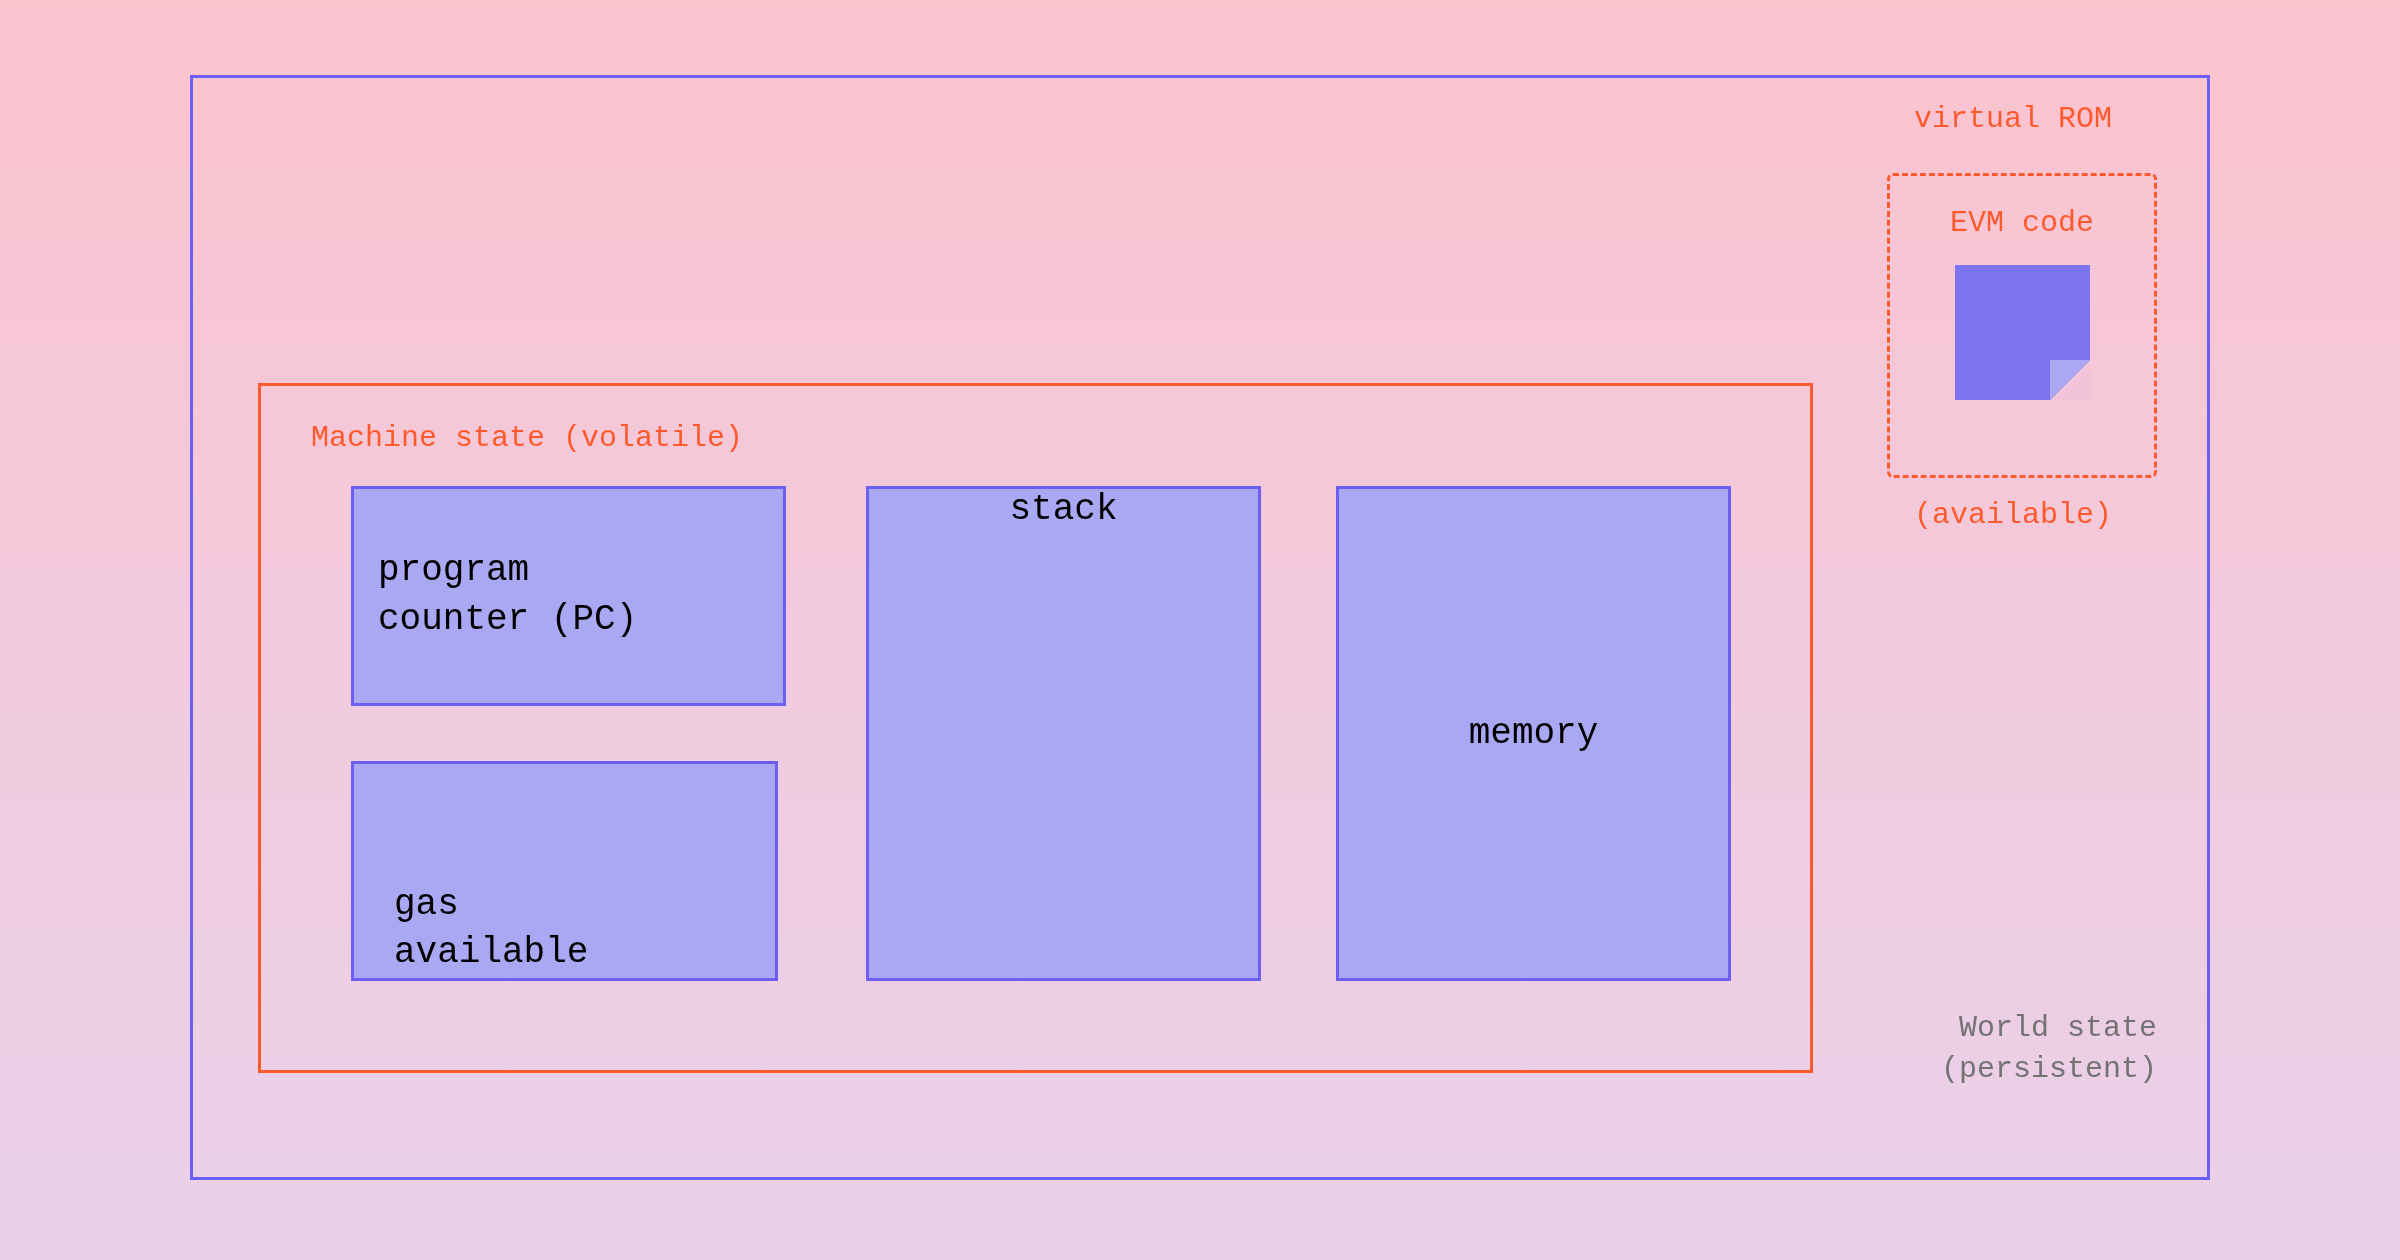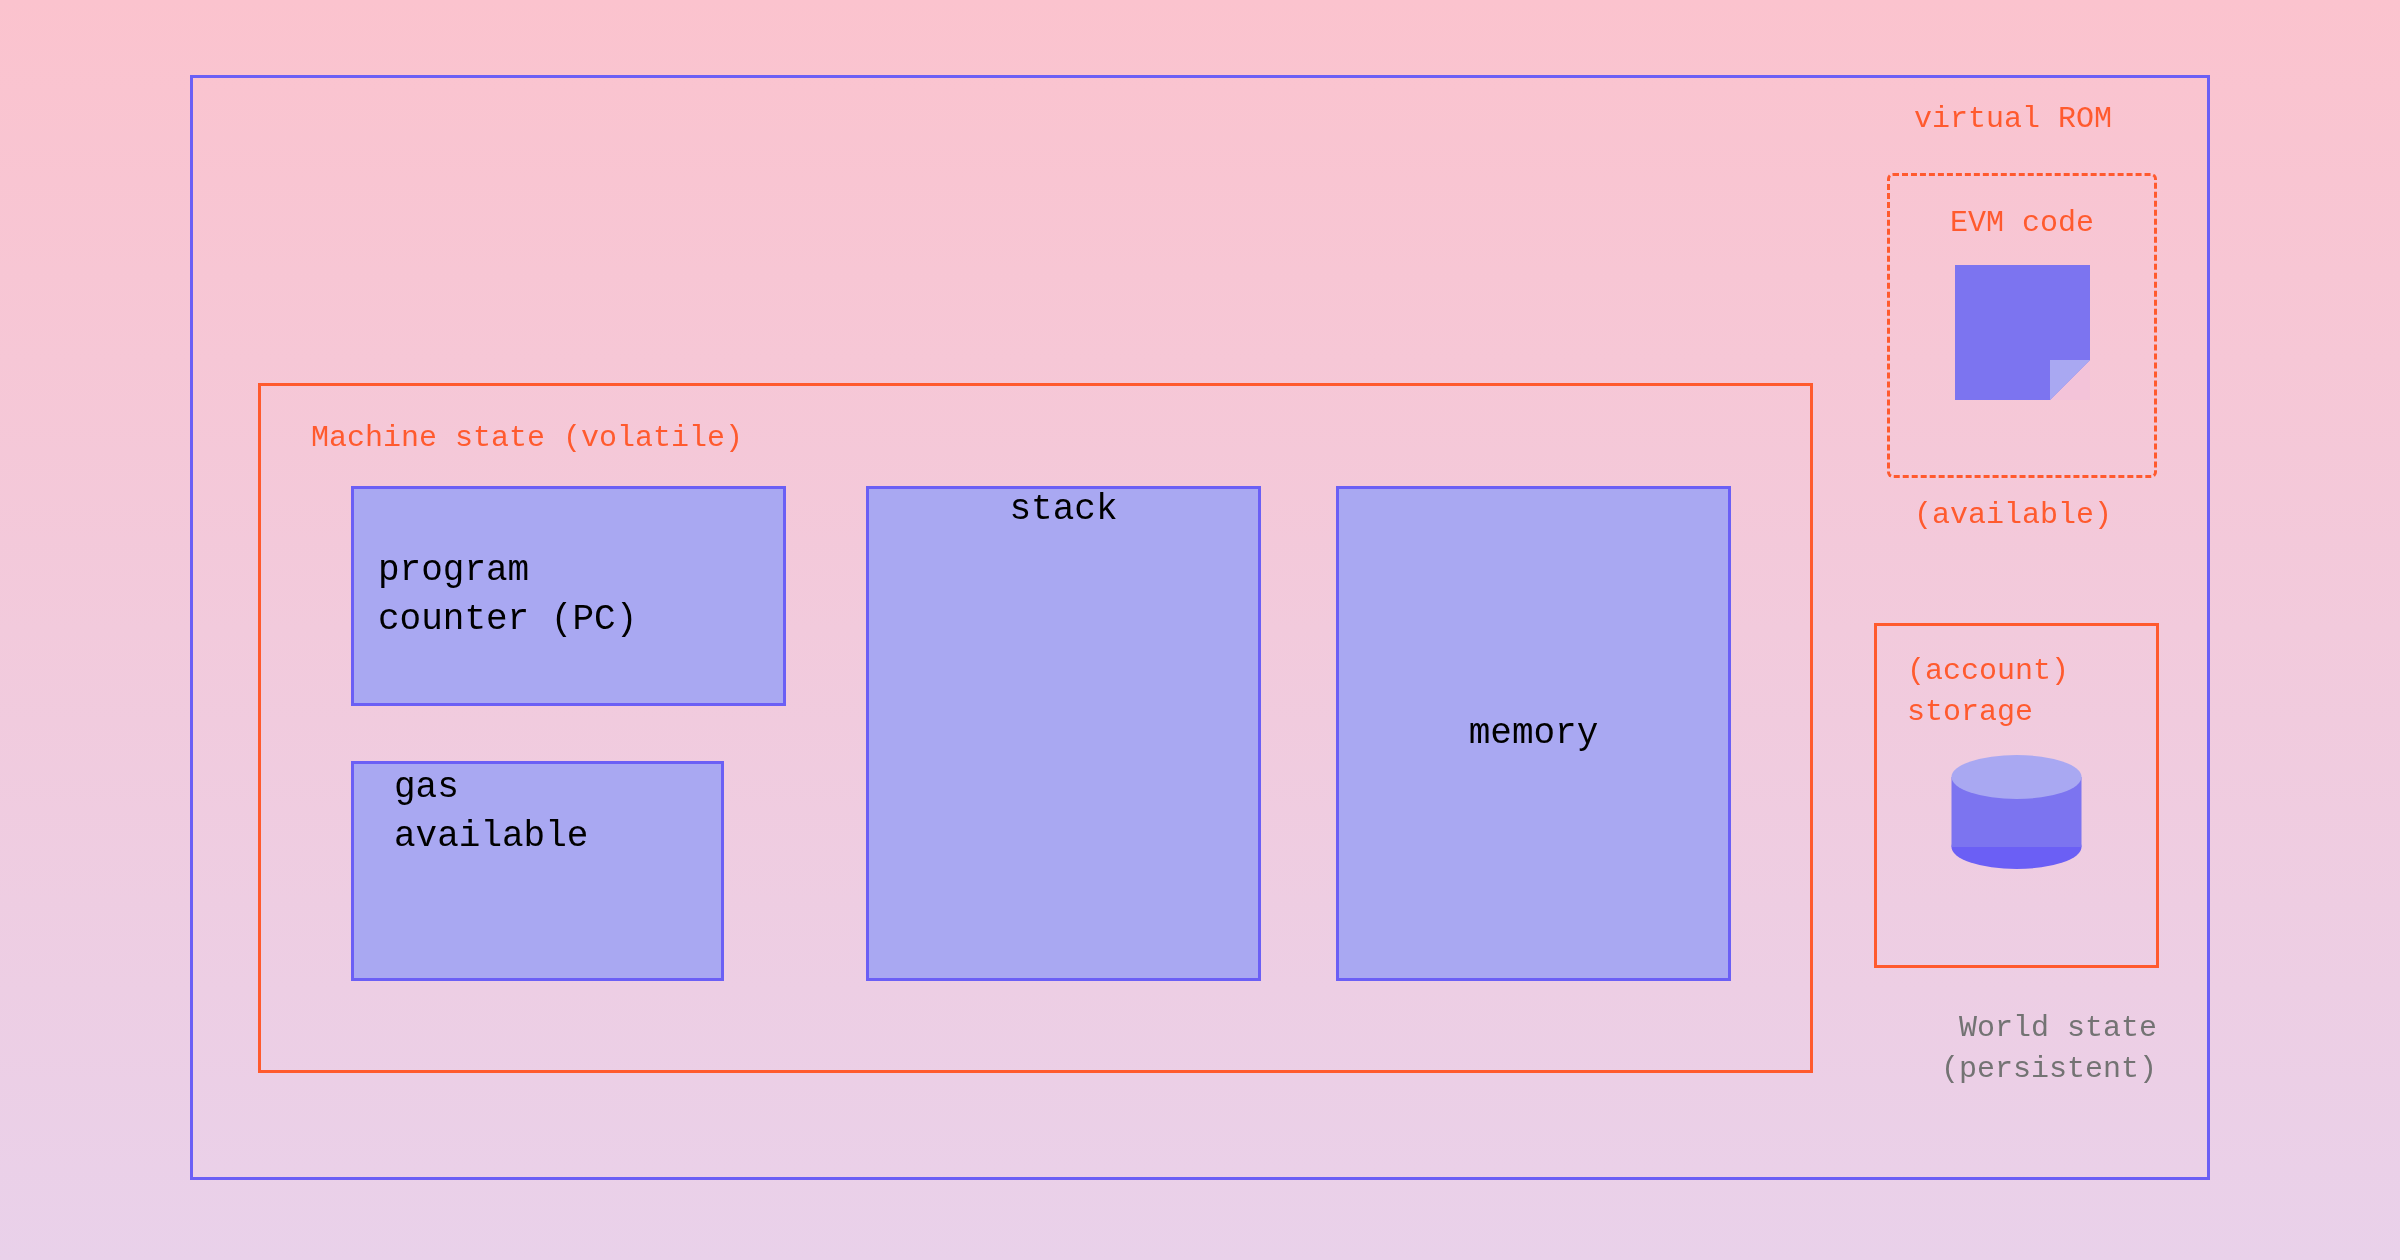--- a/index.html
+++ b/index.html
@@ -55,26 +55,26 @@
     }
     .pc-text {
       font-size: 36px;
       color: #000;
       line-height: 1.35;
     }
     .gas-box {
       position: absolute;
       left: 90px;
       top: 375px;
-      width: 373px;
+      width: 427px;
       height: 220px;
       background: #a9a8f2;
       border: 3px solid #6b5ff5;
       display: flex;
-      align-items: flex-start;
+      align-items: flex-end;
       padding-left: 40px;
     }
     .gas-text {
       font-size: 36px;
       color: #000;
       line-height: 1.35;
     }
     .stack-box {
       position: absolute;
       left: 605px;
@@ -237,27 +237,16 @@
     <div class="evm-code-label">EVM code</div>
     <div class="code-icon">
       <div class="code-square"></div>
       <div class="code-fold-bg"></div>
       <div class="code-fold"></div>
     </div>
   </div>
 
   <div class="immutable-label">(available)</div>
 
-  <div class="storage-box">
-    <div class="storage-label" style="white-space: pre-line;">(account)
-storage</div>
-    <div class="cylinder-icon">
-      <svg width="135" height="120" viewBox="0 0 135 120">
-        <ellipse cx="67.5" cy="95" rx="65" ry="22" fill="#6b5ff5"></ellipse>
-        <rect x="2.5" y="25" width="130" height="70" fill="#7c74f0"></rect>
-        <ellipse cx="67.5" cy="25" rx="65" ry="22" fill="#a9a8f2"></ellipse>
-      </svg>
-    </div>
-  </div>
 
   <div class="world-state-label" style="white-space: pre-line;">World state
 (persistent)</div>
 </div>
 
 </body></html>

